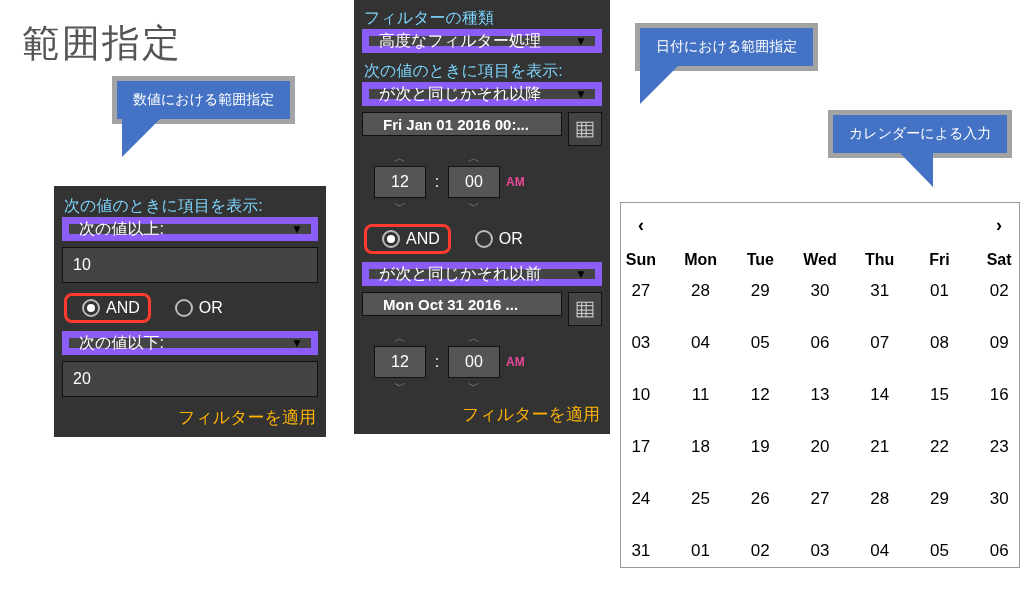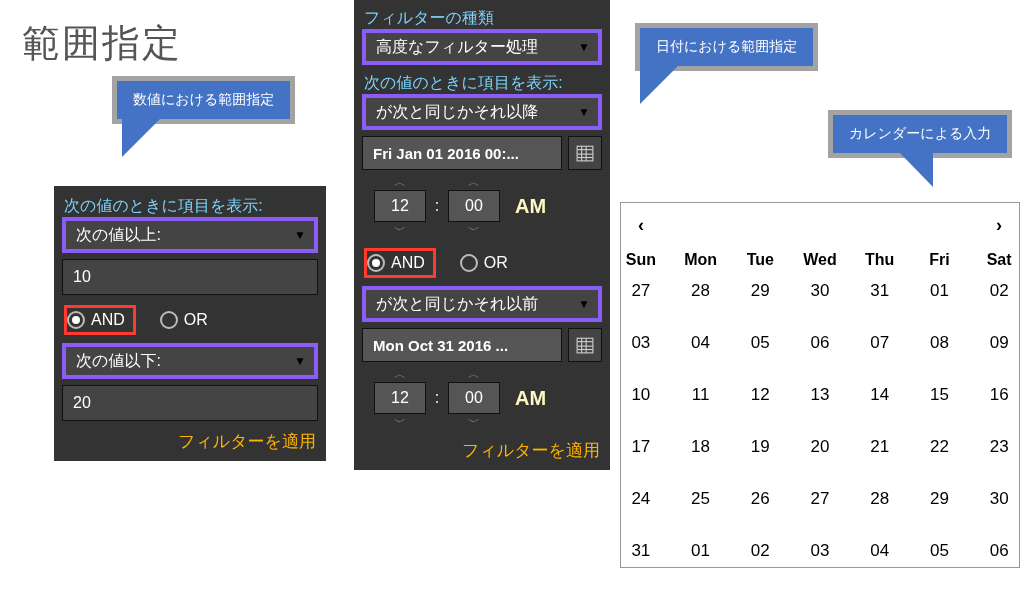--- a/index.html
+++ b/index.html
@@ -16,43 +16,43 @@
   #callout2 .tail { bottom: -38px; left: 0px; border-left: 0 solid transparent; border-right: 40px solid transparent; border-top: 40px solid #4472c4; }
   #callout3 { top: 110px; left: 828px; }
   #callout3 .tail { bottom: -34px; left: 65px; border-left: 35px solid transparent; border-right: 0 solid transparent; border-top: 36px solid #4472c4; }
 
   
   .panel { position: absolute; background: #333; color: #fff; padding: 8px; }
   #panel-num { top: 186px; left: 54px; width: 272px; }
   #panel-date { top: 0px; left: 354px; width: 256px; padding-top: 6px; }
 
   .panel .label-row { font-size: 16px; padding: 2px 2px 0 2px; color: #7dd3fc; }
-  .select { position: relative; background: #444; border: 4px solid #8b5cf6; height: 36px; display: flex; align-items: center; padding: 0 10px; font-size: 16px; margin-bottom: 6px; }
+  .select { position: relative; background: #444; border: 7px solid #8b5cf6; height: 24px; display: flex; align-items: center; padding: 0 10px; font-size: 16px; margin-bottom: 6px; }
   .select .arrow { position: absolute; right: 8px; color: #000; font-size: 12px; }
   .input { background: #444; border: 1px solid #111; height: 36px; display: flex; align-items: center; padding: 0 10px; font-size: 16px; margin-bottom: 6px; }
 
   .radio-row { display: flex; gap: 24px; padding: 4px 2px 8px 2px; align-items: center; }
   .radio-group { display: flex; align-items: center; gap: 6px; font-size: 16px; }
   .radio-outer { width: 18px; height: 18px; border-radius: 50%; border: 2px solid #bbb; display: flex; align-items: center; justify-content: center; }
   .radio-outer.sel::after { content: ""; width: 8px; height: 8px; border-radius: 50%; background: #fff; }
-  .hl { border: 3px solid #ff3b30; border-radius: 0; padding: 3px 8px 3px 0; display: flex; align-items: flex-start; gap: 6px; }
+  .hl { border: 3px solid #ff3b30; border-radius: 8px; padding: 3px 8px 3px 15px; display: flex; align-items: flex-start; gap: 6px; }
 
   .apply { text-align: right; color: #ffb300; font-size: 17px; padding: 3px 2px 0 0; }
 
   .date-input-row { display: flex; gap: 6px; align-items: stretch; margin-bottom: 4px; }
-  .date-input { flex: 1; background: #555; border: 1px solid #111; height: 34px; display: flex; align-items: center; padding: 0 10px; font-size: 15px; font-weight: bold; }
+  .date-input { flex: 1; background: #555; border: 1px solid #111; height: 24px; display: flex; align-items: center; padding: 0 20px; font-size: 15px; font-weight: bold; }
   .cal-btn { width: 34px; height: 34px; background: #444; border: 1px solid #111; display: flex; align-items: center; justify-content: center; }
   .cal-btn svg { width: 18px; height: 18px; }
 
   .time-row { display: flex; align-items: center; gap: 0; margin-bottom: 6px; }
   .spinner-col { width: 60px; display: flex; flex-direction: column; align-items: center; }
   .spin-arrow { height: 16px; color: #888; font-size: 12px; display: flex; align-items: center; justify-content: center; width: 100%; }
   .spin-val { background: #555; border: 1px solid #111; width: 52px; height: 32px; display: flex; align-items: center; justify-content: center; font-size: 16px; }
   .colon { width: 14px; text-align: center; font-size: 16px; }
-  .ampm { color: #fef9c3; font-size: 20px; font-weight: bold; margin-left: 11px; }
+  .ampm { color: #ec4899; font-size: 12px; font-weight: bold; margin-left: 2px; }
 
   
   .calendar { position: absolute; top: 202px; left: 620px; width: 400px; border: 1px solid #999; background: #fff; }
   .cal-head { display: flex; align-items: center; justify-content: space-between; height: 44px; padding: 0 10px; }
   .cal-head .nav { width: 20px; text-align: center; font-size: 18px; font-weight: bold; }
   .cal-title { font-size: 20px; }
   .cal-grid { display: grid; grid-template-columns: repeat(7, 1fr); gap: 20px; }
   .cal-dow { text-align: center; font-weight: bold; font-size: 16px; padding: 4px 0 6px 0; }
   .cal-day { text-align: center; font-size: 17px; padding: 6px 0; }
 </style>

